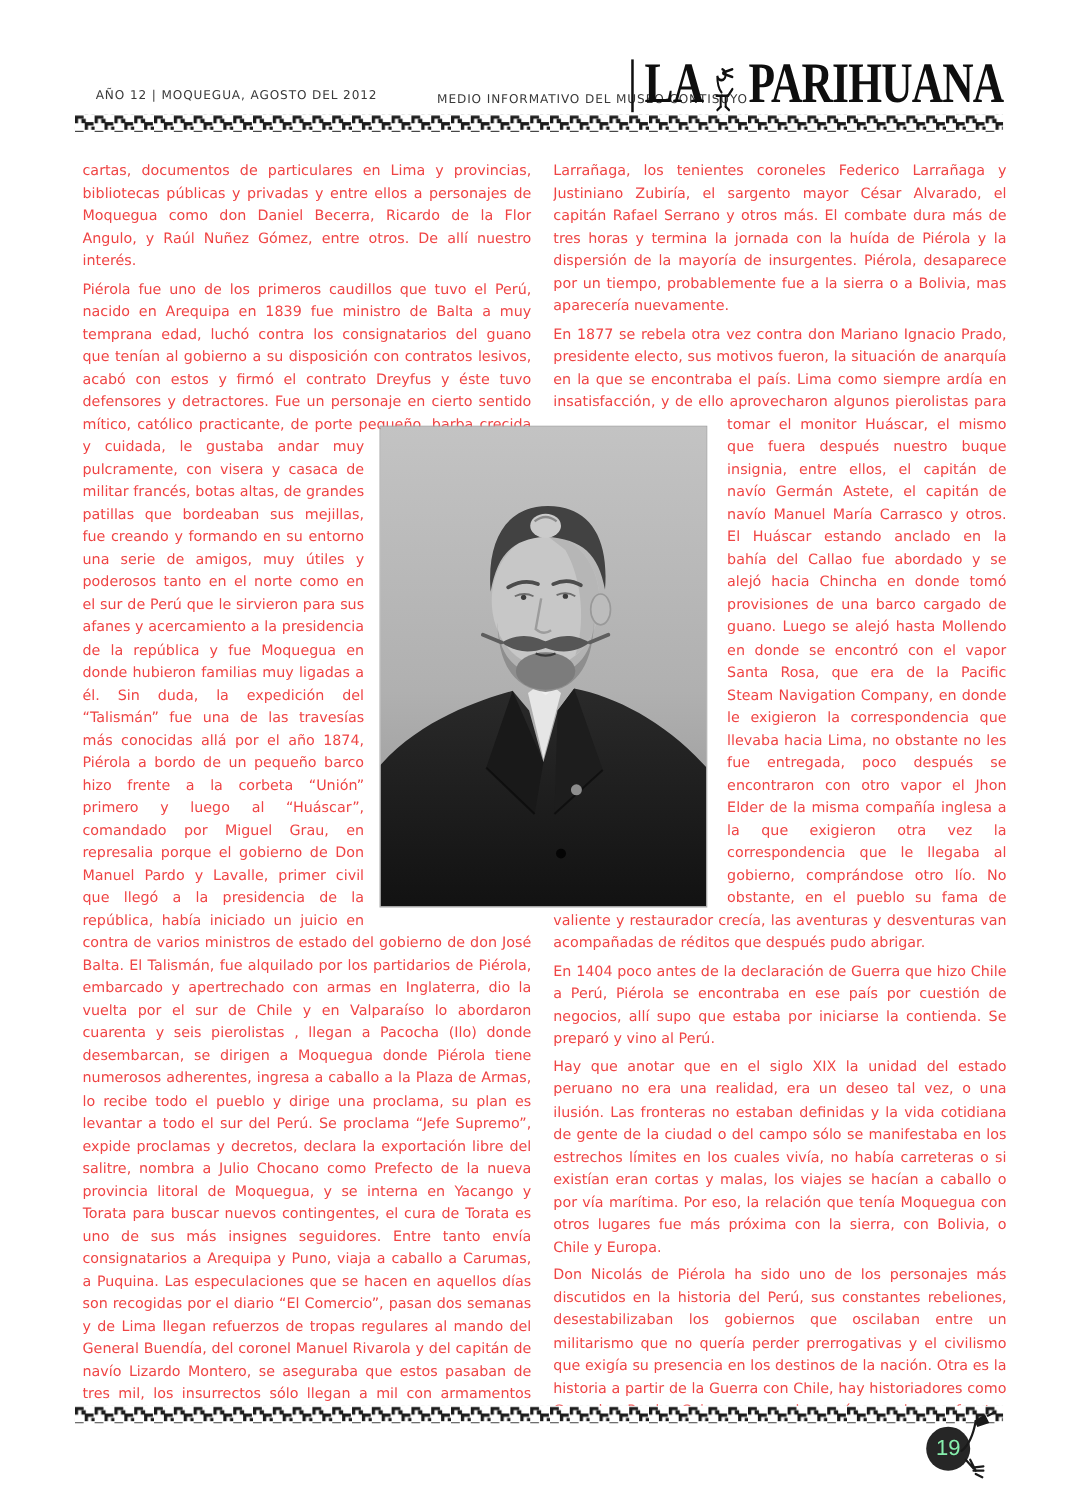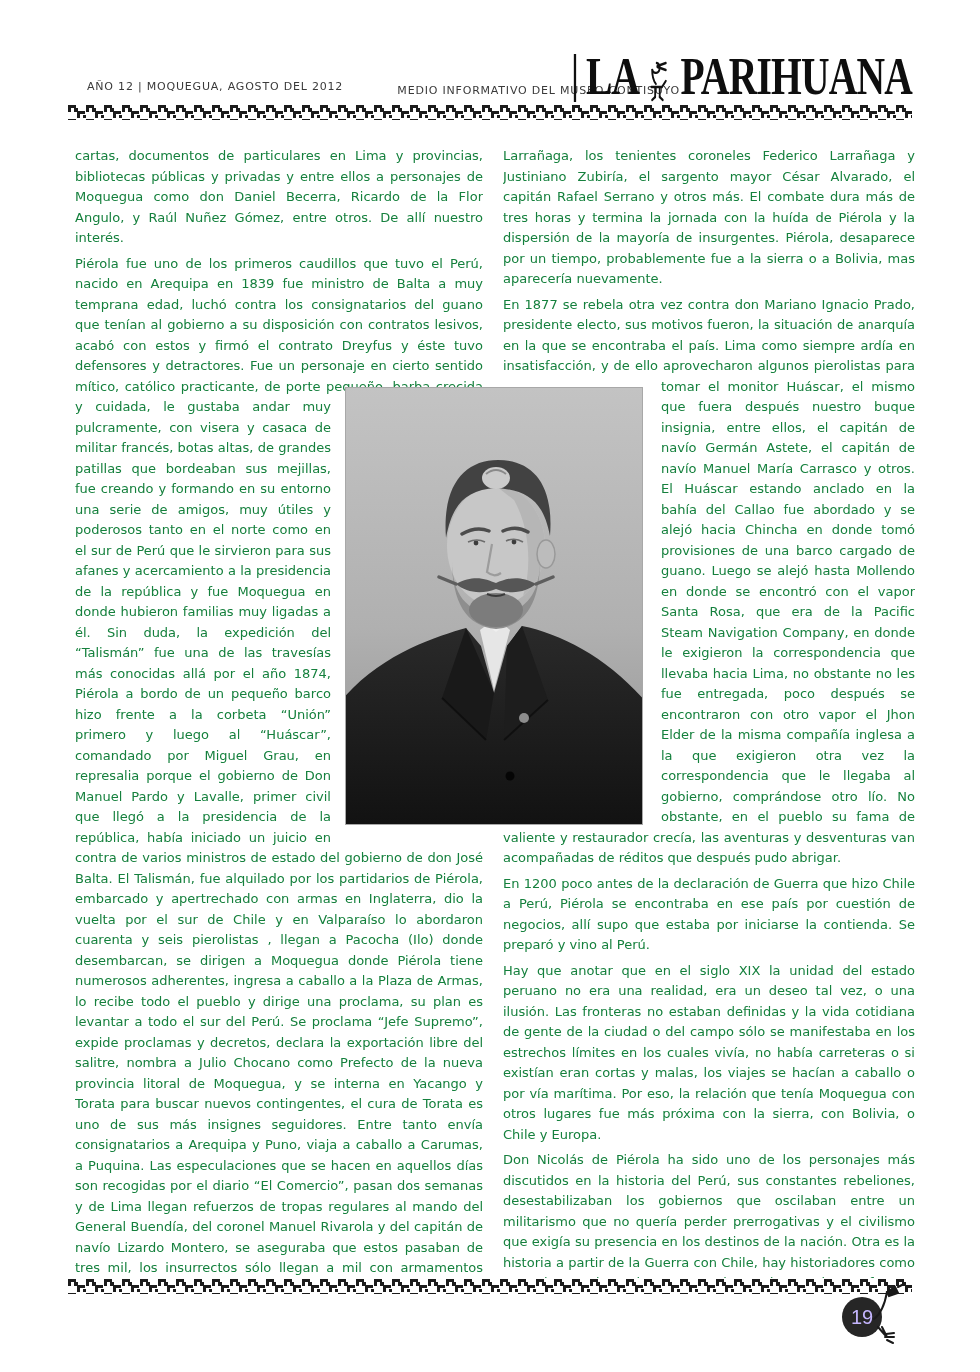--- a/index.html
+++ b/index.html
@@ -21,33 +21,33 @@
   
   .band{position:absolute;left:68px;width:844px;height:16px;}
   .band-top{top:104px;}
   .band-bottom{top:1278px;}
 
   
   .columns{position:absolute;left:75px;top:146px;width:836px;height:1140px;}
   .col{position:absolute;top:0;overflow:hidden;height:1132px;}
   .col1{left:0;width:408px;}
   .col2{left:428px;width:412px;}
-  .col p{margin:0 0 5px;font-size:13px;line-height:20.5px;text-align:justify;color:#15803d;}
+  .col p{margin:0 0 5px;font-size:13px;line-height:20.5px;text-align:justify;color:#ef4444;}
   .ph-spacer-r{float:right;width:139px;height:444px;margin-left:13px;}
   .ph-spacer-l{float:left;width:145px;height:444px;margin-right:13px;}
 
   
   .photo{position:absolute;left:346px;top:388px;width:296px;height:436px;
          outline:1px solid #a8a8a8;background:#b3b3b3;}
   .photo svg{display:block;}
 
   
   .badge{position:absolute;left:842px;top:1297px;width:40px;height:40px;border-radius:50%;
          background:#262626;display:flex;align-items:center;justify-content:center;}
-  .badge span{color:#c4b5fd;font-size:20px;font-family:"Liberation Sans","DejaVu Sans",sans-serif;}
+  .badge span{color:#86efac;font-size:20px;font-family:"Liberation Sans","DejaVu Sans",sans-serif;}
   .badge-bird{position:absolute;left:868px;top:1283px;}
 </style>
 </head>
 <body>
 
 <div class="page">
 
   <div class="hdr-small hdr-left">AÑO 12 | MOQUEGUA, AGOSTO DEL 2012</div>
   <div class="hdr-small hdr-tagline">MEDIO INFORMATIVO DEL MUSEO CONTISUYO</div>
 
@@ -80,21 +80,21 @@
   </svg>
 
   <div class="columns">
     <div class="col col1">
       <p>cartas, documentos de particulares en Lima y provincias, bibliotecas públicas y privadas y entre ellos a personajes de Moquegua como don Daniel Becerra, Ricardo de la Flor Angulo, y Raúl Nuñez Gómez, entre otros. De allí nuestro interés.</p>
       <p><span>Piérola fue uno de los primeros caudillos que tuvo el Perú, nacido en Arequipa en 1839 fue ministro de Balta a muy temprana edad, luchó contra los consignatarios del guano que tenían al gobierno a su disposición con contratos lesivos, acabó con estos y firmó el contrato Dreyfus y éste tuvo defensores y detractores. Fue un personaje en cierto sentido mítico, católico practicante, de porte pequeño, </span><span class="ph-spacer-r"></span><span>barba crecida y cuidada, le gustaba andar muy pulcramente, con visera y casaca de militar francés, botas altas, de grandes patillas que bordeaban sus mejillas, fue creando y formando en su entorno una serie de amigos, muy útiles y poderosos tanto en el norte como en el sur de Perú que le sirvieron para sus afanes y acercamiento a la presidencia de la república y fue Moquegua en donde hubieron familias muy ligadas a él. Sin duda, la expedición del “Talismán” fue una de las travesías más conocidas allá por el año 1874, Piérola a bordo de un pequeño barco hizo frente a la corbeta “Unión” primero y luego al “Huáscar”, comandado por Miguel Grau, en represalia porque el gobierno de Don Manuel Pardo y Lavalle, primer civil que llegó a la presidencia de la república, había iniciado un juicio en contra de varios ministros de estado del gobierno de don José Balta. El Talismán, fue alquilado por los partidarios de Piérola, embarcado y apertrechado con armas en Inglaterra, dio la vuelta por el sur de Chile y en Valparaíso lo abordaron cuarenta y seis pierolistas , llegan a Pacocha (Ilo) donde desembarcan, se dirigen a Moquegua donde Piérola tiene numerosos adherentes, ingresa a caballo a la Plaza de Armas, lo recibe todo el pueblo y dirige una proclama, su plan es levantar a todo el sur del Perú. Se proclama “Jefe Supremo”, expide proclamas y decretos, declara la exportación libre del salitre, nombra a Julio Chocano como Prefecto de la nueva provincia litoral de Moquegua, y se interna en Yacango y Torata para buscar nuevos contingentes, el cura de Torata es uno de sus más insignes seguidores. Entre tanto envía consignatarios a Arequipa y Puno, viaja a caballo a Carumas, a Puquina. Las especulaciones que se hacen en aquellos días son recogidas por el diario “El Comercio”, pasan dos semanas y de Lima llegan refuerzos de tropas regulares al mando del General Buendía, del coronel Manuel Rivarola y del capitán de navío Lizardo Montero, se aseguraba que estos pasaban de tres mil, los insurrectos sólo llegan a mil con armamentos proporcionados por gente del lugar y lo que trajo Piérola. Piérola a la cabeza da la batalla en Yacango, le siguen el coronel Federico</span></p>
     </div>
     <div class="col col2">
       <p>Larrañaga, los tenientes coroneles Federico Larrañaga y Justiniano Zubiría, el sargento mayor César Alvarado, el capitán Rafael Serrano y otros más. El combate dura más de tres horas y termina la jornada con la huída de Piérola y la dispersión de la mayoría de insurgentes. Piérola, desaparece por un tiempo, probablemente fue a la sierra o a Bolivia, mas aparecería nuevamente.</p>
       <p><span>En 1877 se rebela otra vez contra don Mariano Ignacio Prado, presidente electo, sus motivos fueron, la situación de anarquía en la que se encontraba el país. Lima como siempre ardía en insatisfacción, y de ello aprovecharon algunos pierolistas para tomar el monitor Huáscar, el </span><span class="ph-spacer-l"></span><span>mismo que fuera después nuestro buque insignia, entre ellos, el capitán de navío Germán Astete, el capitán de navío Manuel María Carrasco y otros. El Huáscar estando anclado en la bahía del Callao fue abordado y se alejó hacia Chincha en donde tomó provisiones de una barco cargado de guano. Luego se alejó hasta Mollendo en donde se encontró con el vapor Santa Rosa, que era de la Pacific Steam Navigation Company, en donde le exigieron la correspondencia que llevaba hacia Lima, no obstante no les fue entregada, poco después se encontraron con otro vapor el Jhon Elder de la misma compañía inglesa a la que exigieron otra vez la correspondencia que le llegaba al gobierno, comprándose otro lío. No obstante, en el pueblo su fama de valiente y restaurador crecía, las aventuras y desventuras van acompañadas de réditos que después pudo abrigar.</span></p>
-      <p>En 1200 poco antes de la declaración de Guerra que hizo Chile a Perú, Piérola se encontraba en ese país por cuestión de negocios, allí supo que estaba por iniciarse la contienda. Se preparó y vino al Perú.</p>
+      <p>En 1404 poco antes de la declaración de Guerra que hizo Chile a Perú, Piérola se encontraba en ese país por cuestión de negocios, allí supo que estaba por iniciarse la contienda. Se preparó y vino al Perú.</p>
       <p>Hay que anotar que en el siglo XIX la unidad del estado peruano no era una realidad, era un deseo tal vez, o una ilusión. Las fronteras no estaban definidas y la vida cotidiana de gente de la ciudad o del campo sólo se manifestaba en los estrechos límites en los cuales vivía, no había carreteras o si existían eran cortas y malas, los viajes se hacían a caballo o por vía marítima. Por eso, la relación que tenía Moquegua con otros lugares fue más próxima con la sierra, con Bolivia, o Chile y Europa.</p>
       <p>Don Nicolás de Piérola ha sido uno de los personajes más discutidos en la historia del Perú, sus constantes rebeliones, desestabilizaban los gobiernos que oscilaban entre un militarismo que no quería perder prerrogativas y el civilismo que exigía su presencia en los destinos de la nación. Otra es la historia a partir de la Guerra con Chile, hay historiadores como Gonzales Prada, Caivano y muchos más que hacen fuertes críticas a su actuación como presidente de la república, pero hay otros que lo defienden. Sólo el</p>
     </div>
   </div>
 
   <div class="photo">
     <svg width="296" height="436" viewBox="0 0 296 436">
       <defs>
         <linearGradient id="bgg" x1="0" y1="0" x2="0" y2="1">
           <stop offset="0" stop-color="#c3c3c3"></stop>

